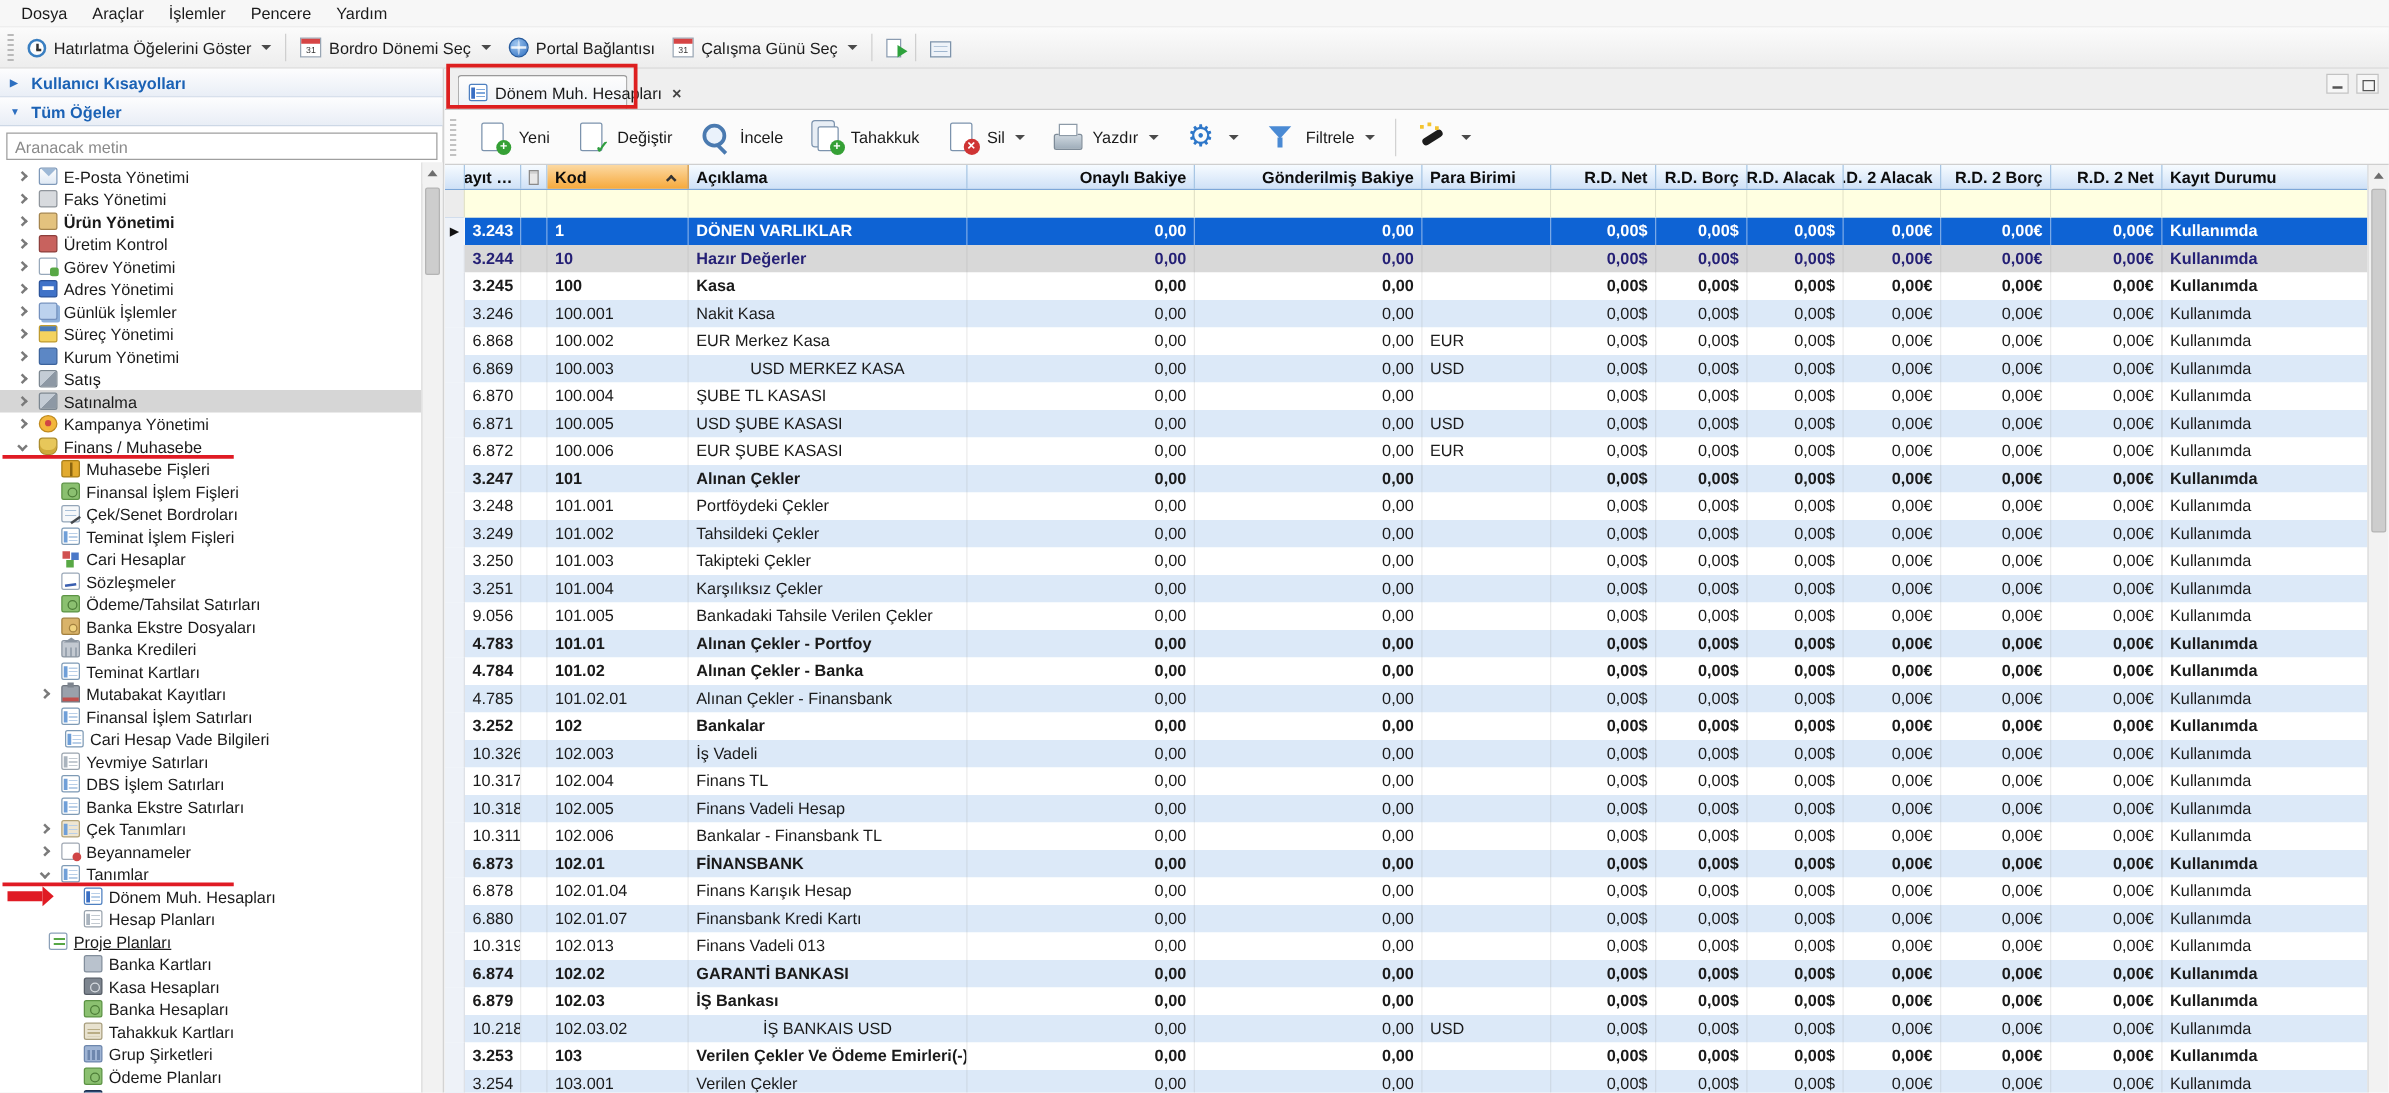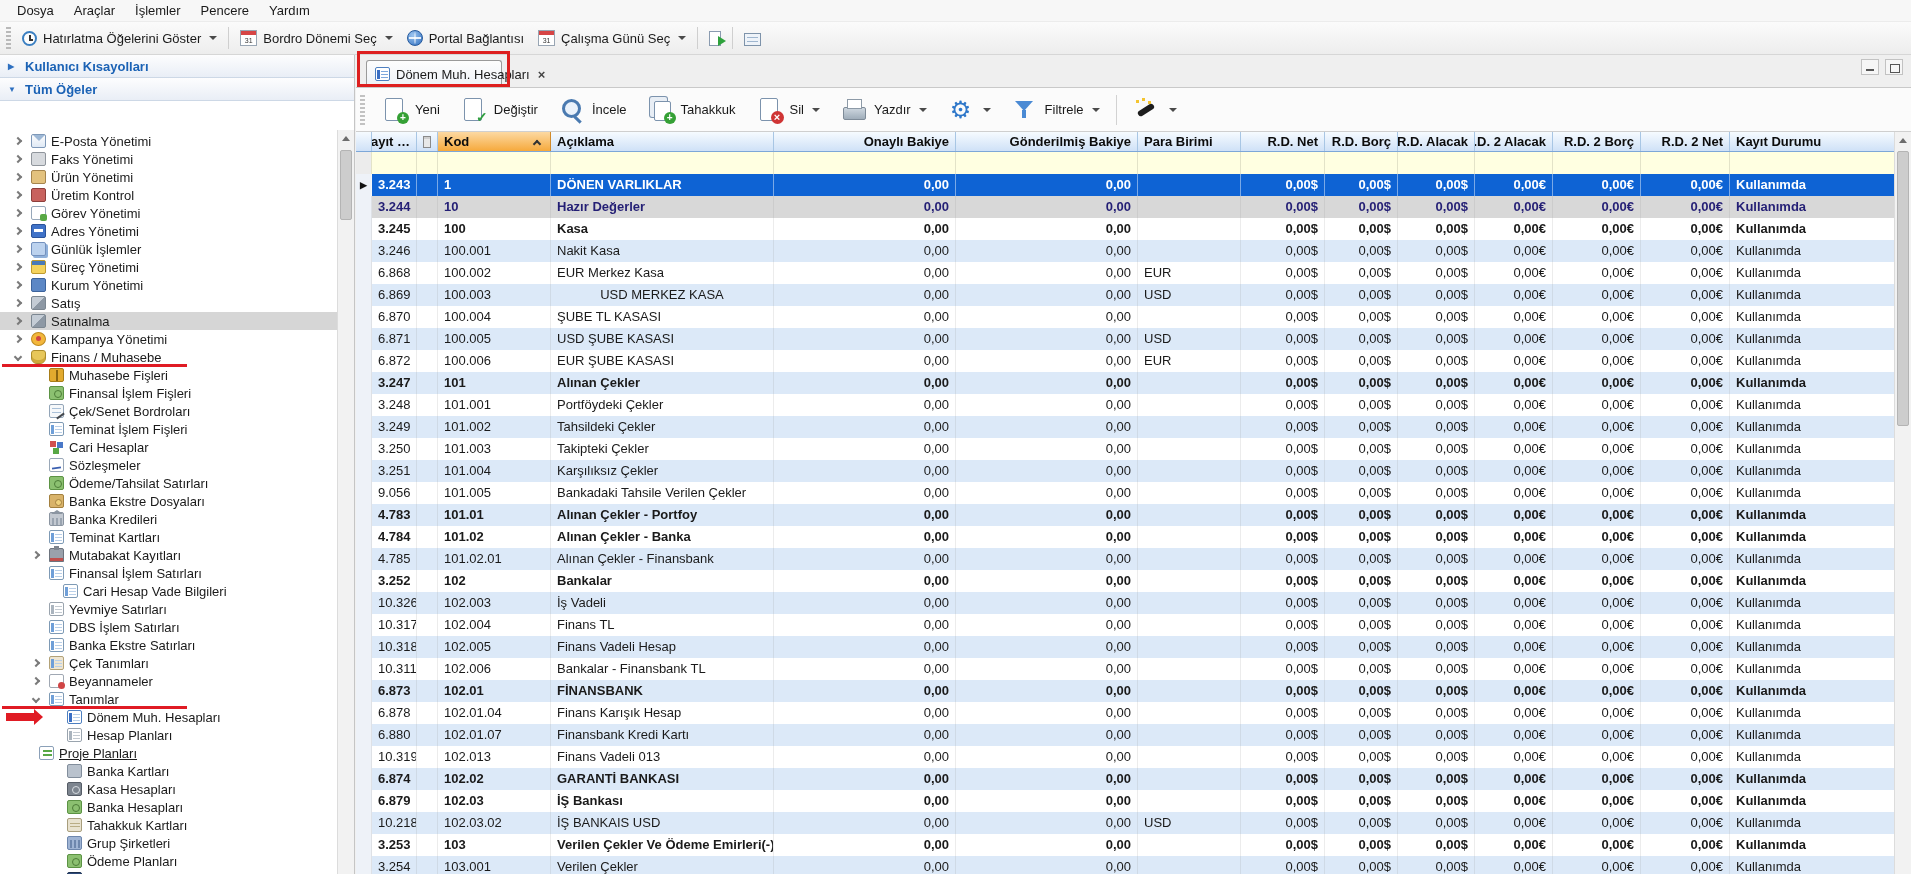--- a/index.html
+++ b/index.html
@@ -277,36 +277,39 @@
 
 <div id="sidebar">
   <div class="sb-group">
     <span class="sb-tri">▶</span>
     <span>Kullanıcı Kısayolları</span>
   </div>
   <div class="sb-group">
     <span class="sb-tri">▼</span>
     <span>Tüm Öğeler</span>
   </div>
+  <div id="sb-search-wrap">
+    <input id="sb-search" type="text" placeholder="Aranacak metin" style="">
+  </div>
   <div id="tree">
       <div class="tree-row" style="padding-left: 10px;">
         <span class="exp">
           <span class="chev right"></span>
         </span>
         <span class="ti ti-email"></span>
         <span class="tree-label">E-Posta Yönetimi</span>
       </div>
       <div class="tree-row" style="padding-left: 10px;">
         <span class="exp">
           <span class="chev right"></span>
         </span>
         <span class="ti ti-fax"></span>
         <span class="tree-label">Faks Yönetimi</span>
       </div>
-      <div class="tree-row" style="padding-left: 10px;">
+      <div class="tree-row" style="padding-left: 10px; font-weight: bold;">
         <span class="exp">
           <span class="chev right"></span>
         </span>
         <span class="ti ti-product"></span>
         <span class="tree-label">Ürün Yönetimi</span>
       </div>
       <div class="tree-row" style="padding-left: 10px;">
         <span class="exp">
           <span class="chev right"></span>
         </span>
@@ -432,21 +435,21 @@
           <span class="chev right"></span>
         </span>
         <span class="ti ti-stamp"></span>
         <span class="tree-label">Mutabakat Kayıtları</span>
       </div>
       <div class="tree-row" style="padding-left: 28px;">
         <span class="exp"></span>
         <span class="ti ti-list"></span>
         <span class="tree-label">Finansal İşlem Satırları</span>
       </div>
-      <div class="tree-row" style="padding-left: 42px;">
+      <div class="tree-row" style="padding-left: 31px;">
         <span class="exp"></span>
         <span class="ti ti-list"></span>
         <span class="tree-label">Cari Hesap Vade Bilgileri</span>
       </div>
       <div class="tree-row" style="padding-left: 28px;">
         <span class="exp"></span>
         <span class="ti ti-list-gray"></span>
         <span class="tree-label">Yevmiye Satırları</span>
       </div>
       <div class="tree-row" style="padding-left: 28px;">
@@ -1156,21 +1159,21 @@
             <div class="g-cell r" style="width: 78px;">0,00€</div>
             <div class="g-cell r" style="width: 88px;">0,00€</div>
             <div class="g-cell r" style="width: 89px;">0,00€</div>
             <div class="g-cell" style="width: 165px;">Kullanımda</div>
           </div>
           <div class="g-row row-alt">
             <div class="g-cell ind-cell"></div>
             <div class="g-cell r" style="width: 45px;">10.218</div>
             <div class="g-cell" style="width: 21px;"></div>
             <div class="g-cell" style="width: 113px;">102.03.02</div>
-            <div class="g-cell" style="width: 223px;">İŞ BANKAIS USD</div>
+            <div class="g-cell" style="width: 223px; text-align: center;">İŞ BANKAIS USD</div>
             <div class="g-cell r" style="width: 182px;">0,00</div>
             <div class="g-cell r" style="width: 182px;">0,00</div>
             <div class="g-cell" style="width: 103px;">USD</div>
             <div class="g-cell r" style="width: 84px;">0,00$</div>
             <div class="g-cell r" style="width: 73px;">0,00$</div>
             <div class="g-cell r" style="width: 77px;">0,00$</div>
             <div class="g-cell r" style="width: 78px;">0,00€</div>
             <div class="g-cell r" style="width: 88px;">0,00€</div>
             <div class="g-cell r" style="width: 89px;">0,00€</div>
             <div class="g-cell" style="width: 165px;">Kullanımda</div>

